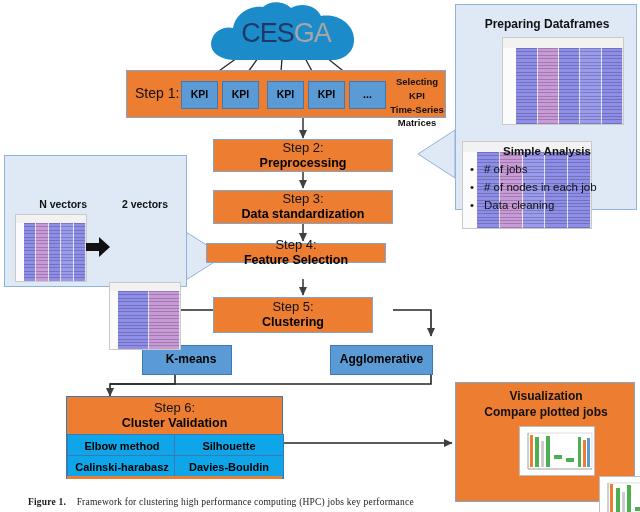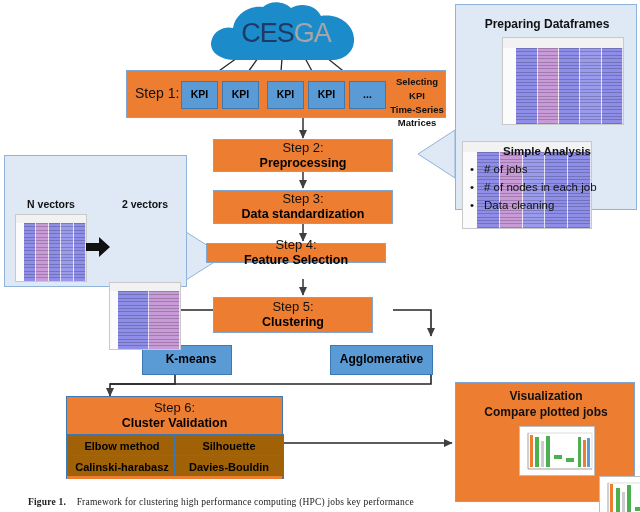--- a/index.html
+++ b/index.html
@@ -44,21 +44,21 @@
   .sheet .rowidx{position:absolute;left:0;top:12%;bottom:0;width:11%;background:#fbfbfb;border-right:1px solid #ddd;}
   .sheet .cols{position:absolute;left:11%;top:12%;right:0;bottom:0;display:flex;}
   .sheet .col{flex:1;border-right:1px solid rgba(255,255,255,.75);
     background-image:repeating-linear-gradient(to bottom,rgba(0,0,0,.20) 0 1px,rgba(255,255,255,0) 1px 3.4px);}
   .c-blue{background-color:#8E8EE8;}
   .c-purple{background-color:#C89BD8;}
   .c-lblue{background-color:#9B9BEE;}
 
   
   .cv-cell{
-    background:#a16207;border:1px solid #3C78B4;
+    background:#0ea5e9;border:1px solid #3C78B4;
     display:flex;align-items:center;justify-content:center;
     font-size:11px;font-weight:bold;color:#000;text-align:center;
   }
 
   
   .plotbox{background:#fff;border:1px solid #bdbdbd;position:relative;overflow:hidden;}
 
   .caption{
     position:absolute;left:28px;top:497px;width:590px;
     font-family:"Liberation Serif", serif;font-size:9.5px;color:#202020;
@@ -239,21 +239,21 @@
         </div>
       <div>
           <span class="dot">•</span>
           <span>Data cleaning</span>
         </div>
     </div>
   </div>
 
   <div class="abs callout" style="left:4px;top:155px;width:183px;height:132px;">
 
-    <div class="abs" style="left:10px;top:42px;width:72px;text-align:center;font-size:10.5px;font-weight:bold;color:#111;">N vectors</div>
+    <div class="abs" style="left:10px;top:42px;width:72px;text-align:right;font-size:10.5px;font-weight:bold;color:#111;">N vectors</div>
     <div class="abs" style="left:104px;top:42px;width:72px;text-align:center;font-size:10.5px;font-weight:bold;color:#111;">2 vectors</div>
 
     <div class="abs sheet" style="left:10px;top:58px;width:72px;height:68px;">
       <div class="hdr"></div>
       <div class="rowidx"></div>
       <div class="cols">
         <div class="col c-blue"></div>
           <div class="col c-purple"></div>
           <div class="col c-blue"></div>
           <div class="col c-lblue"></div>

